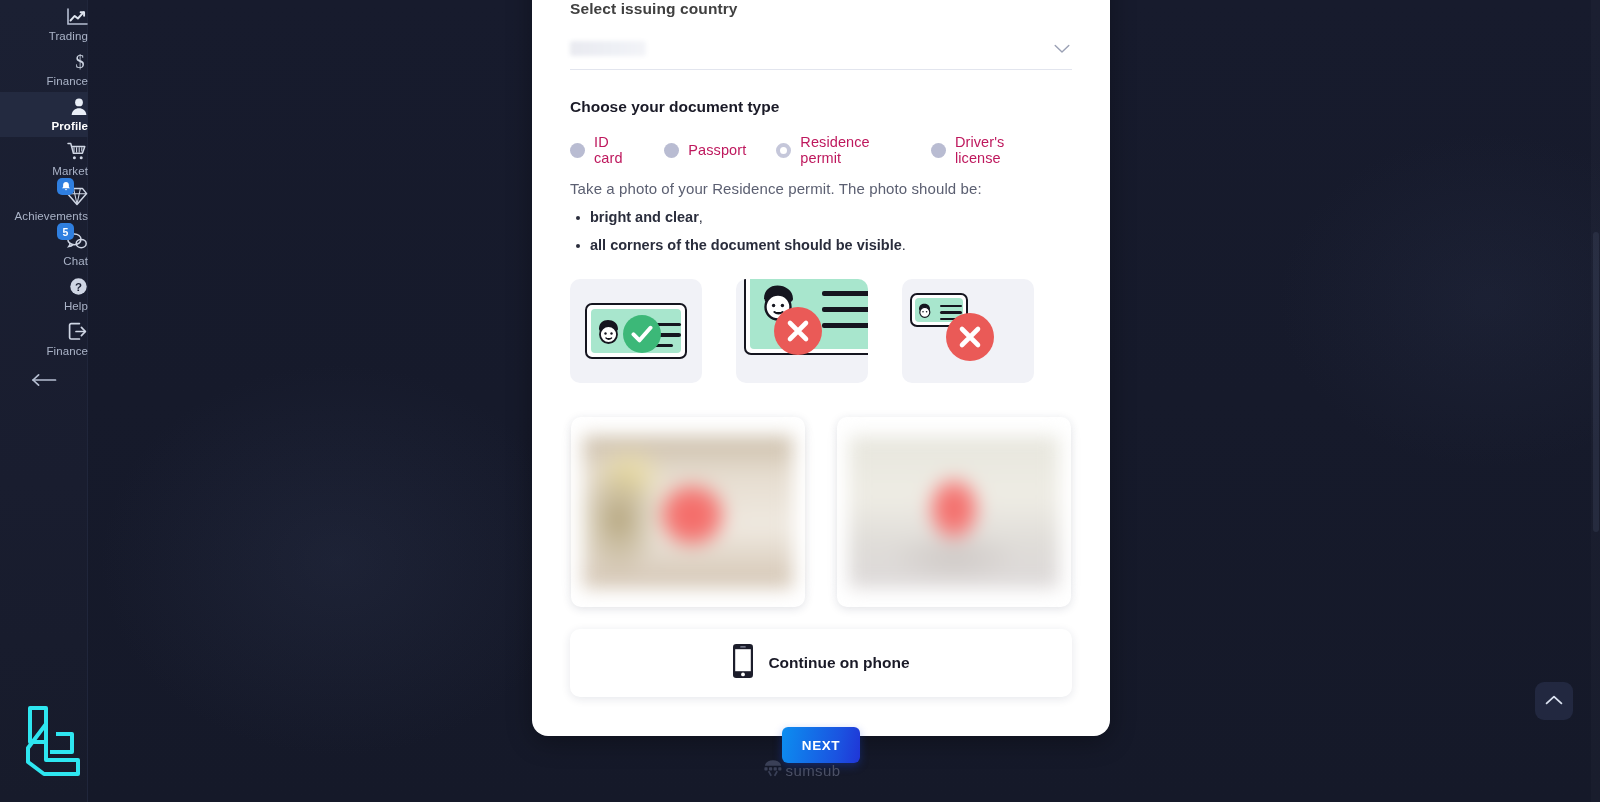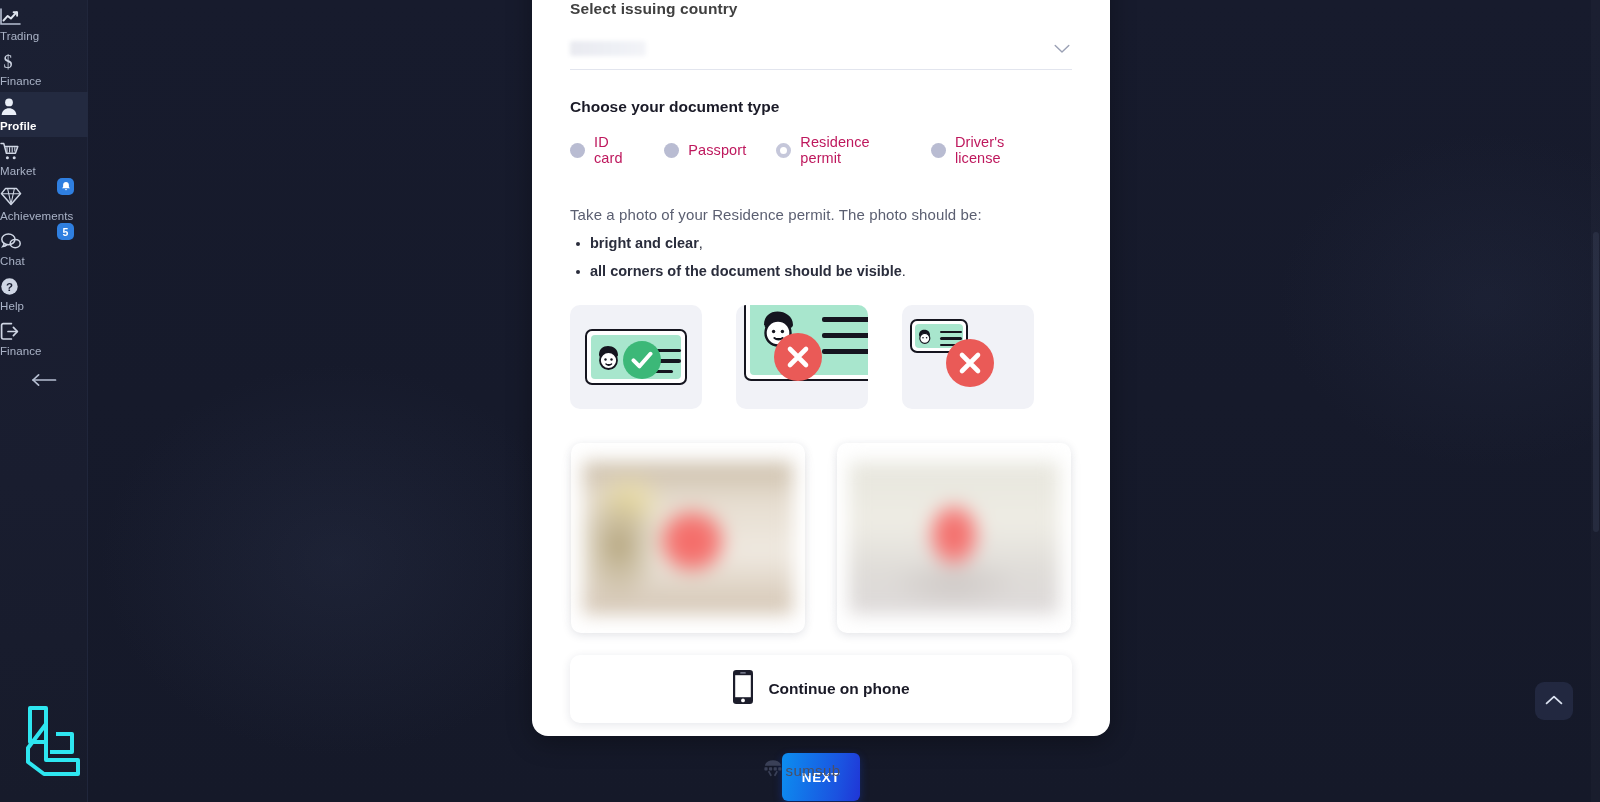--- a/index.html
+++ b/index.html
@@ -27,21 +27,21 @@
   
   .sidebar {
     position: absolute; left: 0; top: 0; width: 88px; height: 802px;
     background: linear-gradient(180deg,#1b2033 0%, #191d2f 60%, #171b2b 100%);
     border-right: 1px solid #20263b;
     z-index: 30;
     padding-top: 2px;
   }
   .nav-item {
     position: relative;
-    display: flex; flex-direction: column; align-items: flex-start; justify-content: center;
+    display: flex; flex-direction: column; align-items: flex-end; justify-content: center;
     height: 45px; width: 88px; margin-bottom: 0px;
     color: #aab3c7; cursor: pointer; user-select: none;
   }
   .nav-item .ico { height: 20px; display: flex; align-items: center; justify-content: center; }
   .nav-item .lbl { font-size: 11.5px; line-height: 14px; margin-top: 2px; letter-spacing: .1px; }
   .nav-item.active { background: #232a40; color: #ffffff; }
   .nav-item.active .lbl { font-weight: bold; color:#fff; }
   .nav-item svg { display: block; }
   .badge {
     position: absolute; right: 14px; top: -4px;
@@ -99,21 +99,21 @@
     width: 15px; height: 15px; border-radius: 50%;
     background: #b9bcd2; margin-right: 9px; flex: none;
   }
   .doc-type.selected .radio {
     background: #ffffff;
     border: 4px solid #c5c7da;
   }
   .doc-type .t { font-size: 14.5px; color: #be185d; letter-spacing: .1px; }
 
   .instruction {
-    margin-top: 40px; font-size: 15px; color: #5b5f71; letter-spacing: .1px;
+    margin-top: 14px; font-size: 15px; color: #5b5f71; letter-spacing: .1px;
   }
   .bullets { margin-top: 12px; list-style: none; }
   .bullets li {
     position: relative; padding-left: 20px; margin-bottom: 12px;
     font-size: 14.5px; color: #2a2d3c;
   }
   .bullets li::before {
     content: ""; position: absolute; left: 6px; top: 7px;
     width: 4px; height: 4px; border-radius: 50%; background: #2a2d3c;
   }
@@ -170,21 +170,21 @@
     margin-top: 22px; height: 68px; border-radius: 10px; background: #fff;
     box-shadow: 0 2px 10px rgba(30,35,70,.11);
     display: flex; align-items: center; justify-content: center; gap: 14px;
     cursor: pointer;
   }
   .phone-card .t { font-size: 15.5px; font-weight: bold; color: #1a1a27; }
 
   
   .next-wrap { display: flex; justify-content: center; margin-top: 30px; }
   .next-btn {
-    width: 78px; height: 48px; border-radius: 6px; border: none;
+    width: 78px; height: 36px; border-radius: 6px; border: none;
     background: linear-gradient(100deg,#0c8ef0 0%, #1b52e0 72%, #2035d6 100%);
     color: #fff; font-size: 13.5px; font-weight: bold; letter-spacing: .6px;
     cursor: pointer;
     box-shadow: 0 3px 9px rgba(24,70,220,.35);
   }
 
   
   .sumsub {
     position: absolute; left: 0; right: 0; top: 758px;
     display: flex; align-items: center; justify-content: center; 

